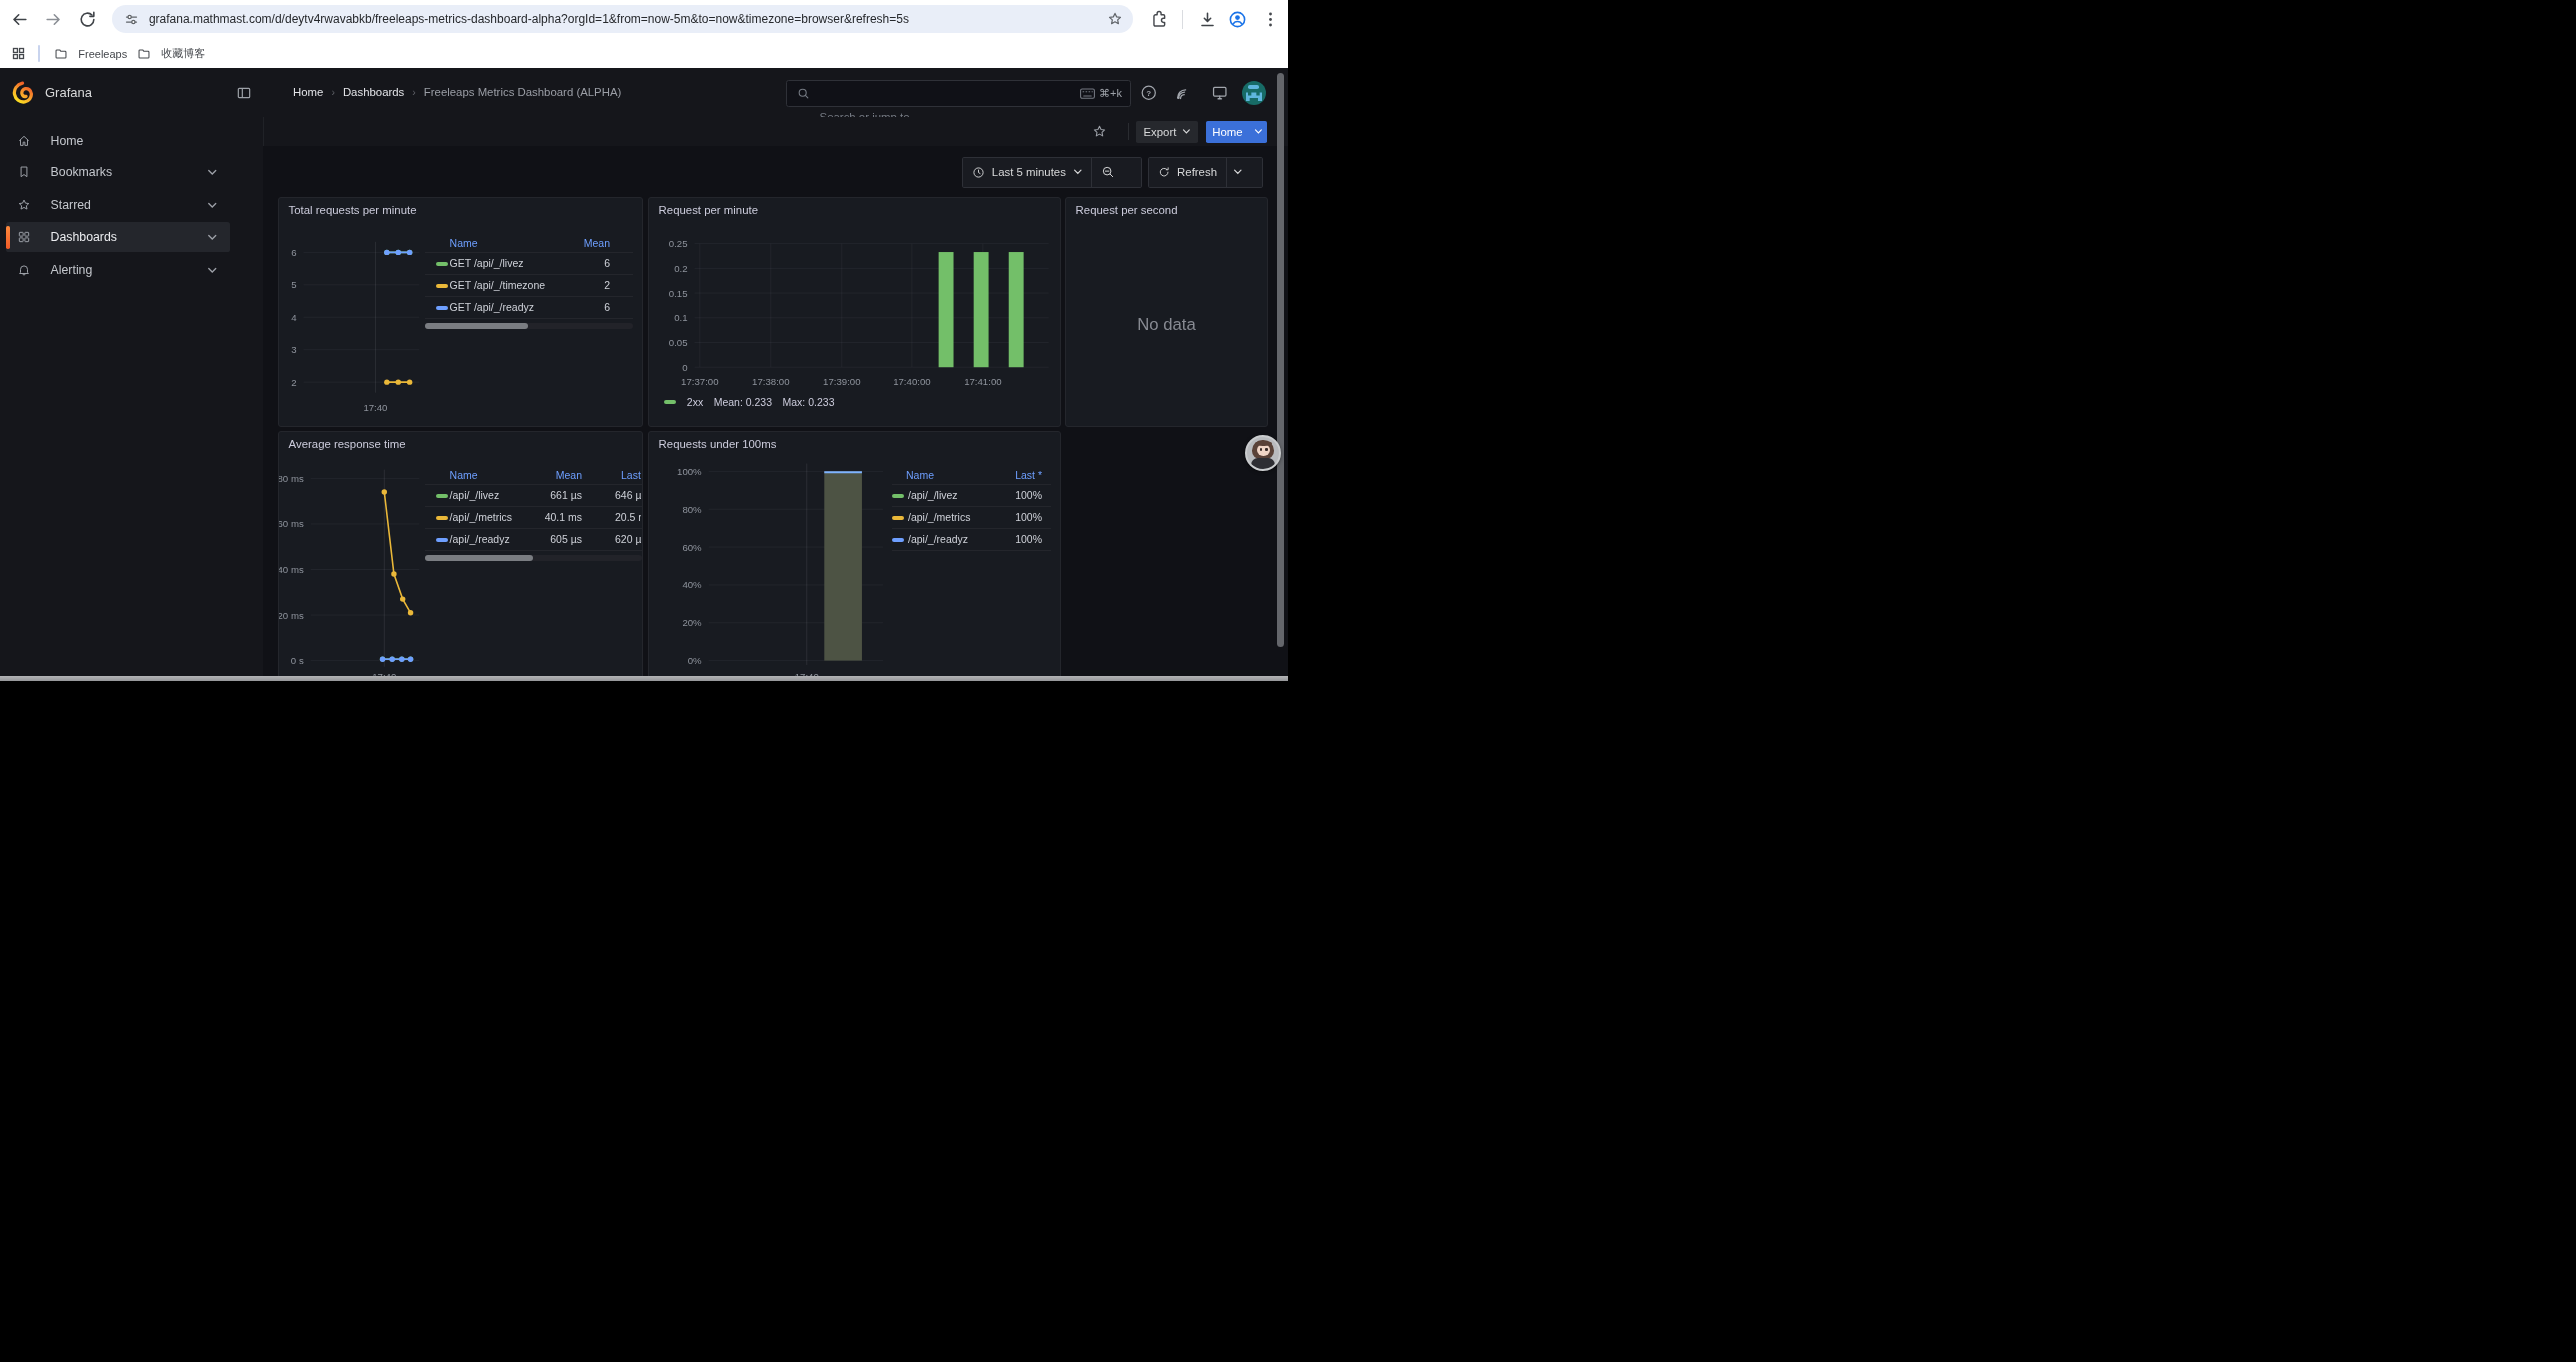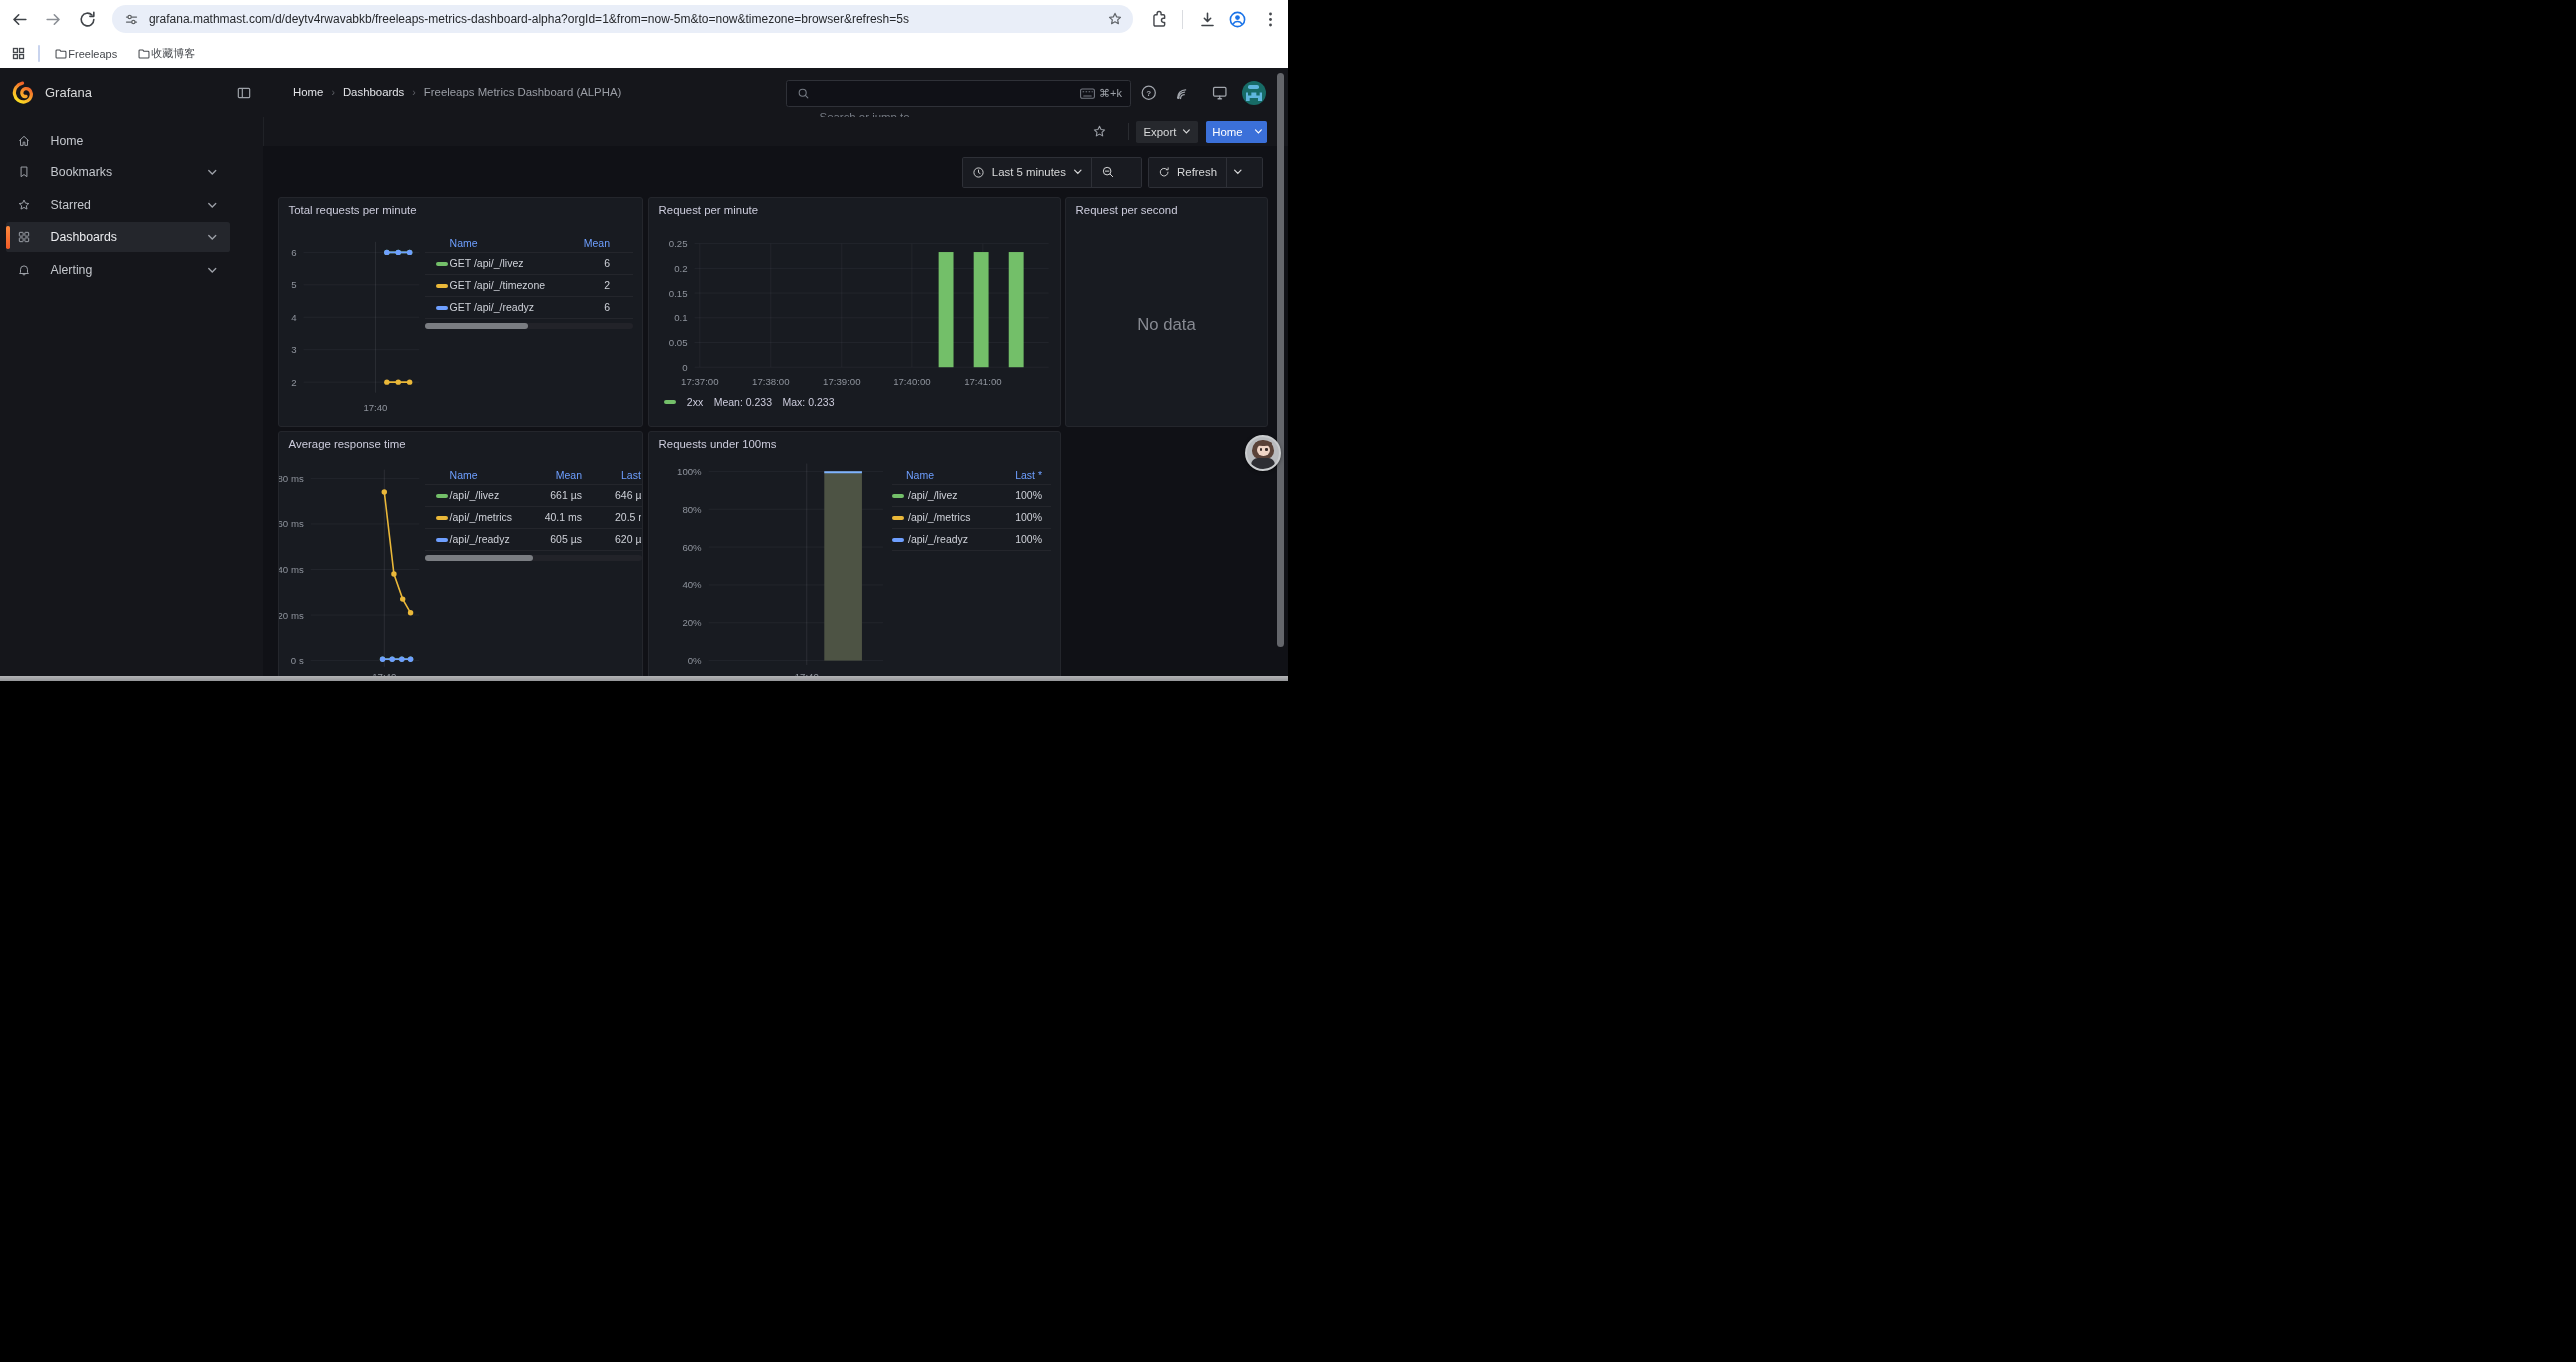--- a/index.html
+++ b/index.html
@@ -7,21 +7,21 @@
   .stage{position:relative;width:1288px;height:681px;overflow:hidden;background:#101116;}
   .abs{position:absolute;}
   svg{display:block;}
 
   
   .toolbar{position:absolute;left:0;top:0;width:1288px;height:39px;background:#ffffff;}
   .nav-ico{position:absolute;top:9.6px;width:19px;height:19px;color:#44474c;}
   .omnibox{position:absolute;left:112px;top:5.3px;width:1021px;height:28px;border-radius:14px;background:#e9eef8;display:flex;align-items:center;}
   .omnibox .url{font-size:12px;color:#26282c;white-space:nowrap;overflow:hidden;flex:1;}
   .bookmarks{position:absolute;left:0;top:39px;width:1288px;height:29px;background:#ffffff;}
-  .bm-item{position:absolute;top:3.5px;height:22px;display:flex;align-items:center;gap:0;color:#45484d;font-size:11px;padding:0 5.3px;border-radius:11.4px;}
+  .bm-item{position:absolute;top:3.5px;height:22px;display:flex;align-items:center;gap:10px;color:#45484d;font-size:11px;padding:0 5.3px;border-radius:11.4px;}
   .bm-divider{position:absolute;left:38px;top:6.1px;width:1.8px;height:16.7px;background:#c9d4ee;border-radius:0.9px;}
   .tb-divider{position:absolute;left:1182px;top:9.6px;width:0.9px;height:19px;background:#dadce0;}
 
   
   .gf{position:absolute;left:0;top:68px;width:1288px;height:614px;background:#6d28d9;color:#d8d9da;overflow:hidden;}
   .gf-header{position:absolute;left:0;top:0;width:1288px;height:49px;background:#15161b;border-bottom:0.9px solid #222429;}
   .brand{position:absolute;left:45px;top:16.7px;font-size:13px;color:#d8d9da;}
   .crumb{position:absolute;top:18.4px;font-size:11.4px;white-space:nowrap;}
   .crumb-link{color:#e3e4e8;}
   .crumb-sep{color:#5e6168;padding:0 8px;font-size:10.5px;}

